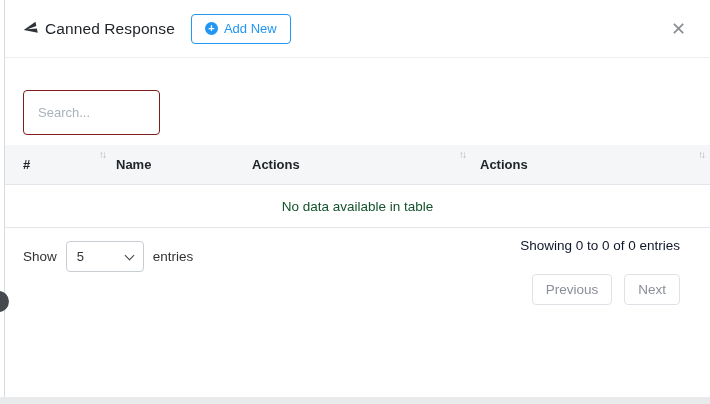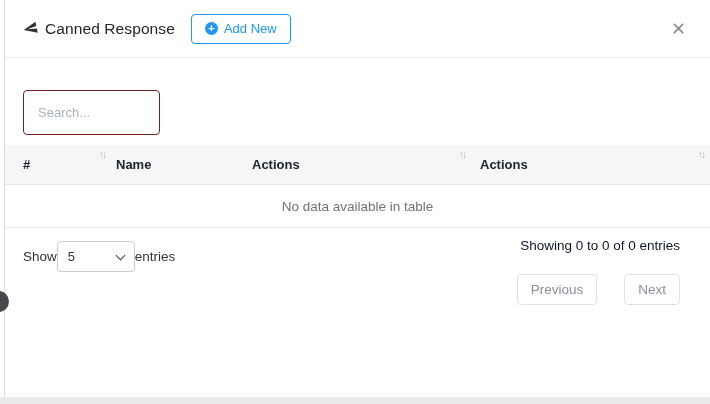--- a/index.html
+++ b/index.html
@@ -53,42 +53,42 @@
   .th-message { width:225px; padding-left:6px; }
   .th-actions { flex:1; padding-left:9px; }
   .sort-icon {
     position:absolute; top:4px; right:6px; font-size:10px; color:#aeb5bd;
     letter-spacing:-2px; font-weight:400;
   }
   .empty-row {
     position:absolute; left:0; top:184px; right:0; height:44px;
     border-top:1px solid #e2e5e9; border-bottom:1px solid #e2e5e9;
     display:flex; align-items:center; justify-content:center;
-    font-size:13.5px; color:#737373; background:#fff;
+    font-size:13.5px; color:#14532d; background:#fff;
   }
   
   .length-control {
     position:absolute; left:18px; top:241px; height:31px;
-    display:flex; align-items:center; font-size:13.5px; color:#333;
+    display:flex; align-items:center; gap:9px; font-size:13.5px; color:#333;
   }
   .select-wrap { position:relative; width:78px; height:31px; }
   .page-length-select {
     width:100%; height:100%; border:1px solid #c8cdd2; border-radius:4px;
     background:#fff; font-family:inherit; font-size:13px; color:#333;
     padding:0 24px 0 10px; appearance:none; -webkit-appearance:none; outline:none; cursor:pointer;
   }
   .chevron-down-icon {
     position:absolute; right:11px; top:11px; width:7px; height:7px; pointer-events:none;
     border-right:1.5px solid #3c4043; border-bottom:1.5px solid #3c4043; transform:rotate(45deg);
   }
   .info-text {
     position:absolute; right:30px; top:238px; font-size:13.5px; color:#0f172a;
   }
   .pagination {
-    position:absolute; right:30px; top:274px; display:flex; gap:27px;
+    position:absolute; right:30px; top:274px; display:flex; gap:12px;
   }
   .page-btn {
     height:31px; padding:0 13px; background:#fff; border:1px solid #dee2e6;
     border-radius:4px; color:#8a8f98; font-family:inherit; font-size:13.5px; cursor:pointer;
   }
   
   .bottom-bar { position:absolute; left:0; right:0; bottom:0; height:7px; background:#e9eaeb; }
   .widget-peek-circle {
     position:absolute; left:-12px; top:291px; width:21px; height:21px;
     border-radius:50%; background:#46494d; z-index:5;

